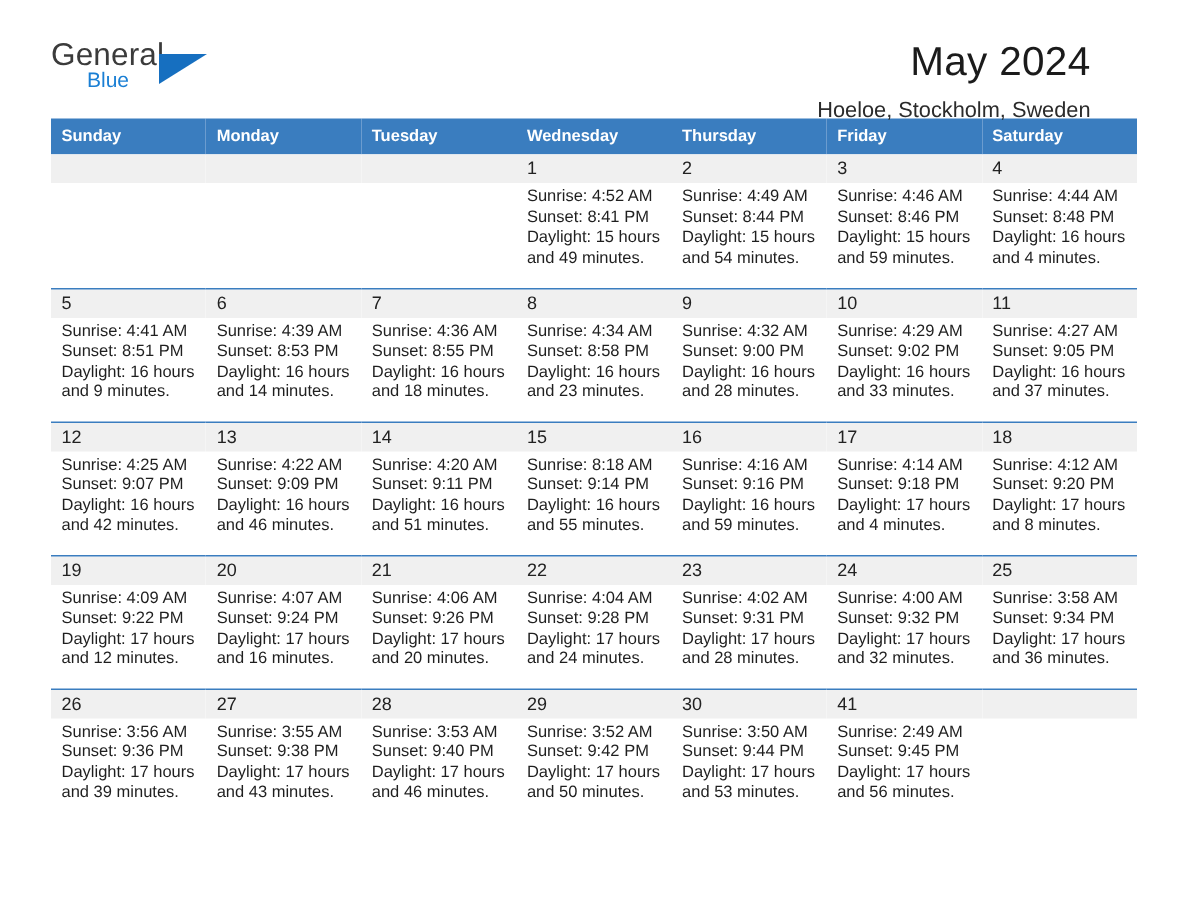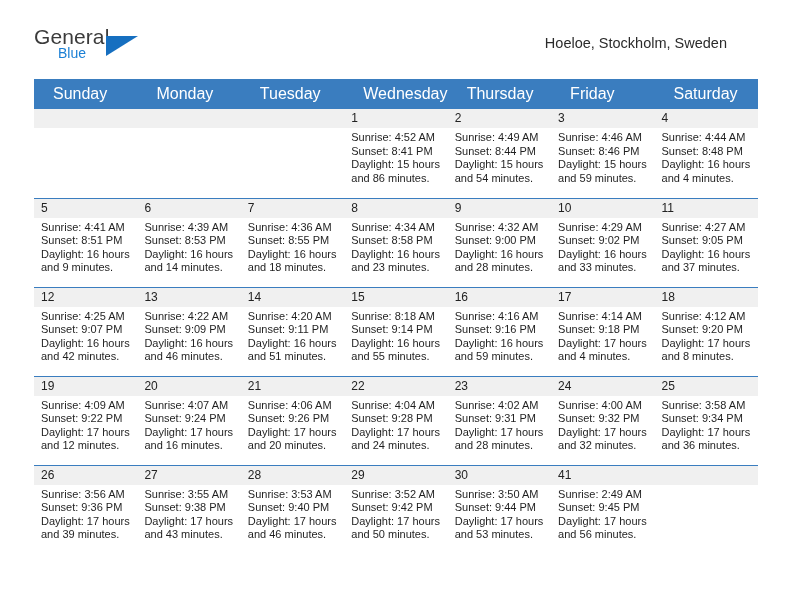--- a/index.html
+++ b/index.html
@@ -69,24 +69,24 @@
   
   .calendar {
     width: 724px;
     border-collapse: collapse;
     table-layout: fixed;
     margin-top: 7px;
   }
   .calendar th {
     background: #3a7dbf;
     color: #ffffff;
-    font-weight: normal;
-    font-size: 16px;
+    font-weight: bold;
+    font-size: 11px;
     text-align: left;
-    padding: 6px 0 6px 19px;
+    padding: 6px 0 6px 7px;
     height: 22px;
   }
   .calendar td {
     vertical-align: top;
     width: 103.4px;
     height: 89px;
     padding: 0;
     border-top: 1.5px solid #3a7dbf;
     background: #ffffff;
   }
@@ -115,20 +115,21 @@
 
   <div class="top">
 
     <div class="logo">
       <span class="logo-general">General</span>
       <span class="logo-triangle"></span>
       <span class="logo-blue">Blue</span>
     </div>
 
     <div class="titles">
+      <div class="cal-title">May 2024</div>
       <div class="cal-subtitle">Hoeloe, Stockholm, Sweden</div>
     </div>
 
   </div>
 
   <table class="calendar">
     <thead>
       <tr id="hdr-row">
           <th>Sunday</th>
           <th>Monday</th>
@@ -149,21 +150,21 @@
           </td>
           <td class="blank">
             <div class="daynum empty"></div>
           </td>
           <td class="">
             <div class="daynum">1</div>
             <div class="details">
               <div>Sunrise: 4:52 AM</div>
               <div>Sunset: 8:41 PM</div>
               <div>Daylight: 15 hours</div>
-              <div>and 86 minutes.</div>
+              <div>and 49 minutes.</div>
             </div>
           </td>
           <td class="">
             <div class="daynum">2</div>
             <div class="details">
               <div>Sunrise: 4:49 AM</div>
               <div>Sunset: 8:44 PM</div>
               <div>Daylight: 15 hours</div>
               <div>and 54 minutes.</div>
             </div>

